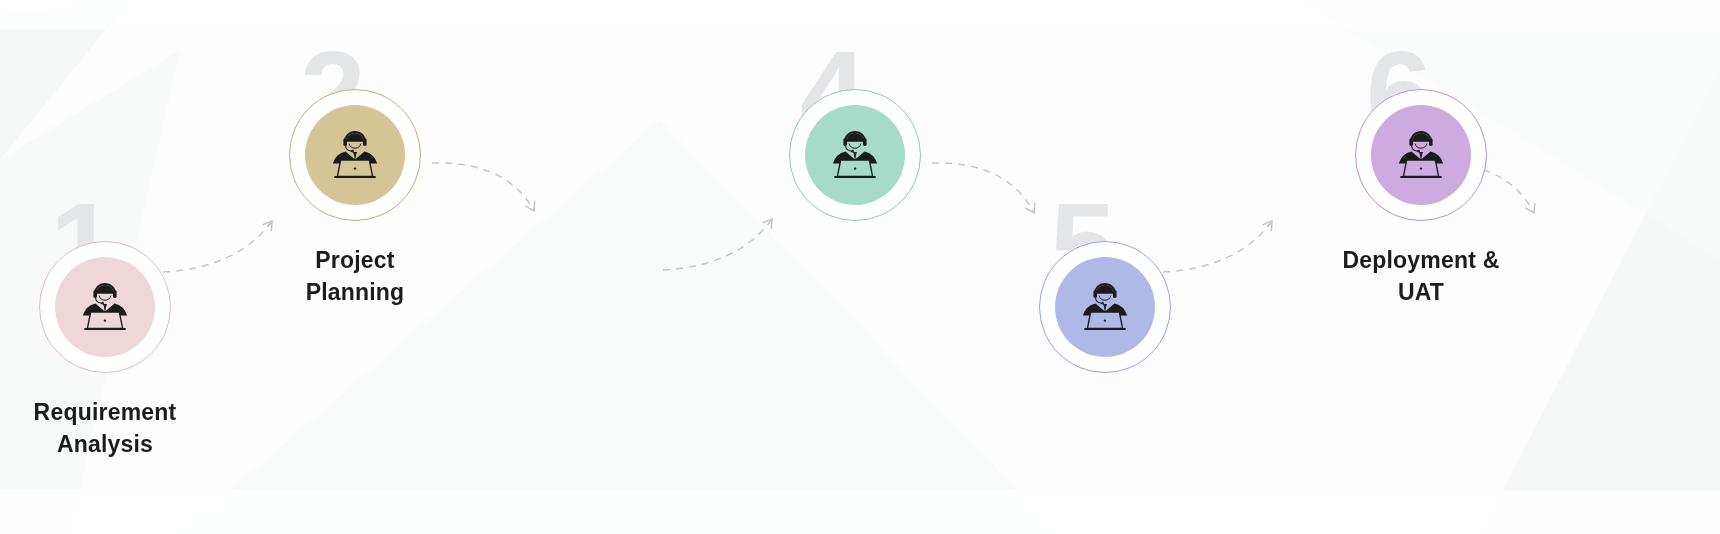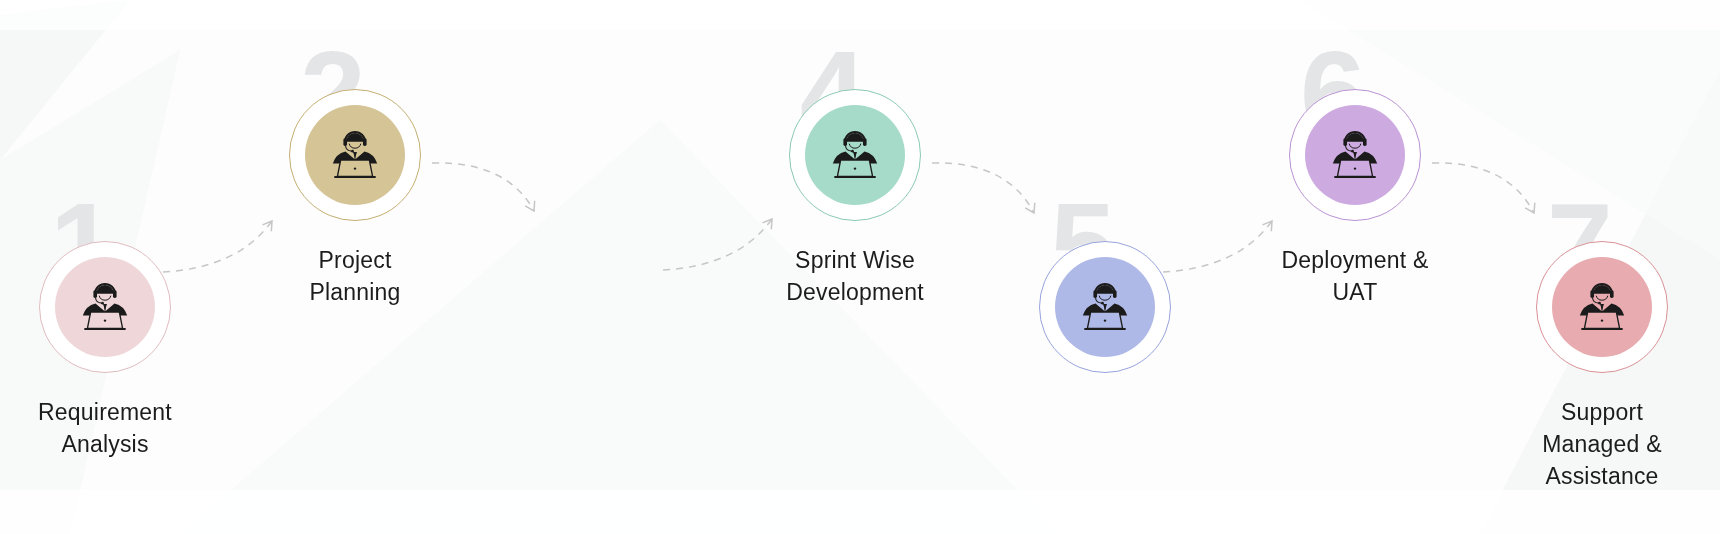--- a/index.html
+++ b/index.html
@@ -25,21 +25,21 @@
 
   
   .step { position: absolute; width: 220px; z-index: 2; }
   .step.row-top { top: 89px; }
   .step.row-bottom { top: 241px; }
   .s0 { left: -5px; }
   .s1 { left: 245px; }
   .s2 { left: 495px; }
   .s3 { left: 745px; }
   .s4 { left: 995px; }
-  .s5 { left: 1245px; }
+  .s5 { left: 1311px; }
   .s6 { left: 1492px; }
 
   .step-number {
     position: absolute;
     left: 55px; top: -55px;
     z-index: 0;
     font-size: 118px;
     font-weight: 700;
     line-height: 1;
     color: var(--number-color, #e4e5e6);
@@ -64,21 +64,21 @@
   }
   .agent-icon-svg { width: 58px; height: 58px; display: block; }
 
   .step-label {
     position: relative;
     z-index: 1;
     margin-top: 23px;
     width: 220px;
     text-align: center;
     font-size: 23px;
-    font-weight: 400;
+    font-weight: 700;
     line-height: 32px;
     letter-spacing: 0.2px;
     color: var(--label-color, #1c1c1c);
     white-space: pre-line;
   }
   .defs-hidden { position: absolute; width: 0; height: 0; overflow: hidden; }
 </style>
 </head>
 <body>
 
@@ -166,22 +166,20 @@
 
   <div class="step s3 row-top" style="--cbg: #a5dbc8; --cring: #8bc9b3;">
     <div class="step-number">4</div>
     <div class="ring">
       <div class="inner-circle">
         <svg class="agent-icon-svg" viewBox="0 0 64 64">
             <use href="#agent-icon"></use>
           </svg>
       </div>
     </div>
-    <div class="step-label">Sprint Wise
-Development</div>
   </div>
 
   <div class="step s4 row-bottom" style="--cbg: #afb9e7; --cring: #97a3dc;">
     <div class="step-number">5</div>
     <div class="ring">
       <div class="inner-circle">
         <svg class="agent-icon-svg" viewBox="0 0 64 64">
             <use href="#agent-icon"></use>
           </svg>
       </div>
@@ -194,27 +192,14 @@
       <div class="inner-circle">
         <svg class="agent-icon-svg" viewBox="0 0 64 64">
             <use href="#agent-icon"></use>
           </svg>
       </div>
     </div>
     <div class="step-label">Deployment &amp;
 UAT</div>
   </div>
 
-  <div class="step s6 row-bottom" style="--cbg: #e8acb0; --cring: #da9197;">
-    <div class="step-number">7</div>
-    <div class="ring">
-      <div class="inner-circle">
-        <svg class="agent-icon-svg" viewBox="0 0 64 64">
-            <use href="#agent-icon"></use>
-          </svg>
-      </div>
-    </div>
-    <div class="step-label">Support
-Managed &amp;
-Assistance</div>
-  </div>
 
 </div>
 
 </body></html>

